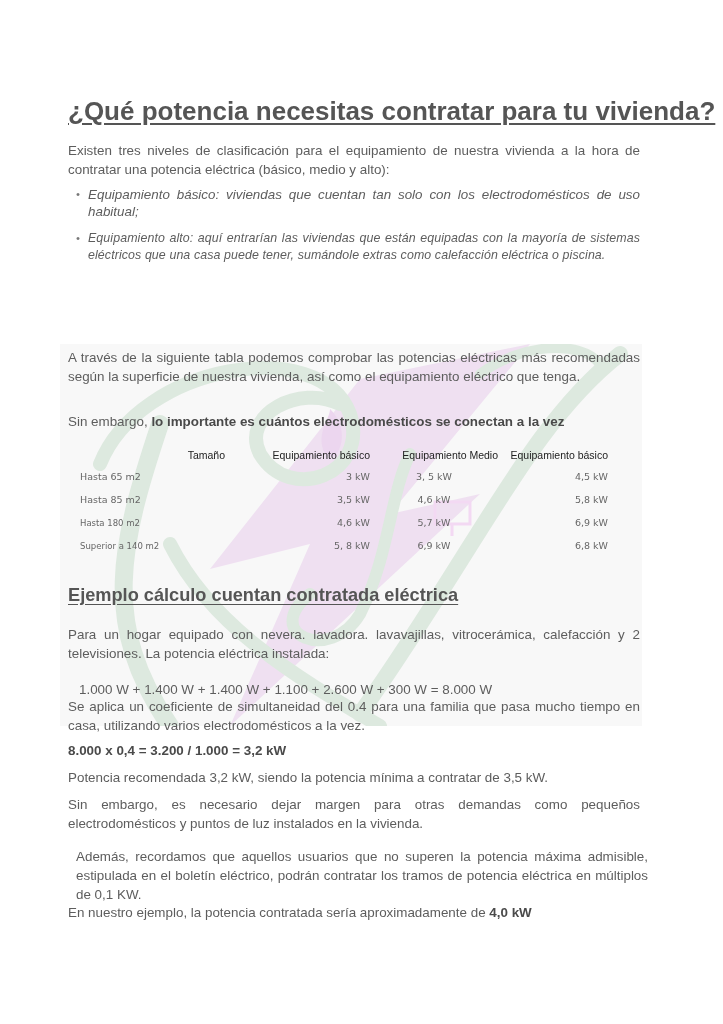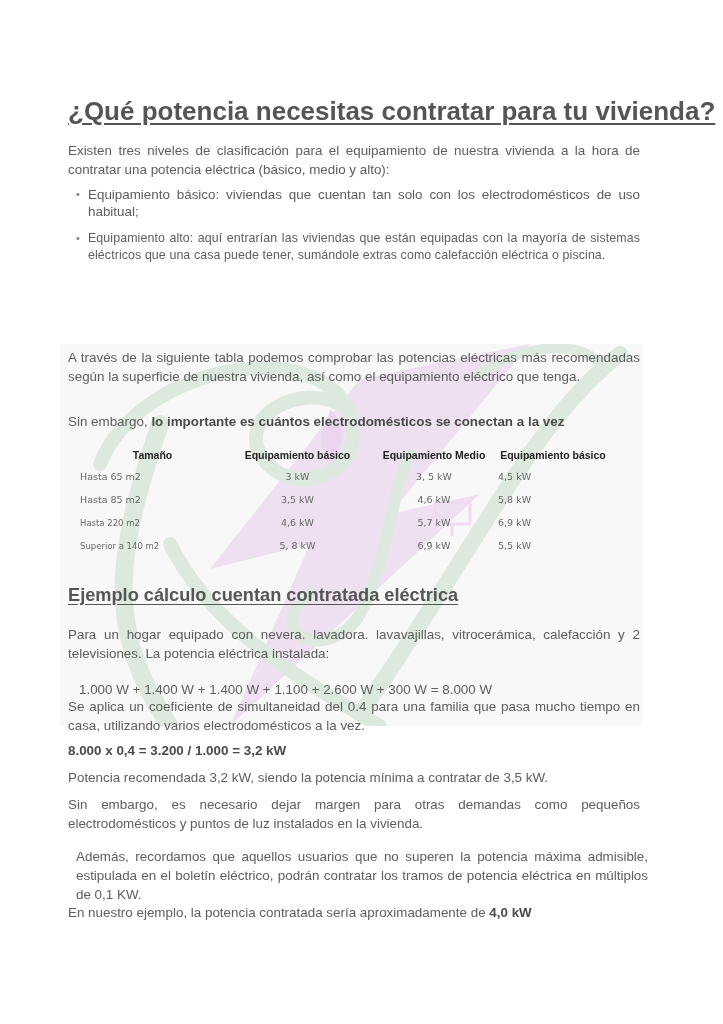--- a/index.html
+++ b/index.html
@@ -22,37 +22,37 @@
     color: #555; text-decoration: underline; text-underline-offset: 3px; white-space: nowrap;
   }
   .p {
     position: absolute; left: 68px; width: 572px; font-size: 13.4px; line-height: 19px;
     color: #5d5d5d; text-align: justify;
   }
   .bold { font-weight: bold; color: #4a4a4a; }
   ul.bullets { position: absolute; left: 76px; top: 186px; width: 564px; margin: 0; padding: 0; list-style: none; }
   ul.bullets li {
     position: relative; padding-left: 12px; font-size: 13.4px; line-height: 17px; color: #5d5d5d;
-    text-align: justify; margin-bottom: 10px;
+    text-align: justify; margin-bottom: 10px; font-style: italic;
   }
   ul.bullets li.small { font-size: 12.4px; letter-spacing: 0.1px; line-height: 17px; }
   ul.bullets li::before { content: "•"; position: absolute; left: 0; top: 0; font-size: 11px; color: #777; }
   table.power {
     position: absolute; left: 80px; top: 445px; border-collapse: collapse;
     font-family: "DejaVu Sans", sans-serif;
   }
   table.power th {
-    font-family: "Liberation Sans", sans-serif; font-weight: bold; font-size: 10.5px; color: #222;
-    text-align: center; height: 20px; padding: 0;
+    font-family: "Liberation Sans", sans-serif; font-weight: normal; font-size: 10.5px; color: #222;
+    text-align: right; height: 20px; padding: 0;
   }
   table.power td { font-size: 9.5px; color: #666; height: 23px; padding: 0; }
   .c1 { width: 145px; }
-  .c2 { width: 145px; text-align: center; }
+  .c2 { width: 145px; text-align: right; }
   .c3 { width: 128px; text-align: center; }
-  .c4 { width: 110px; text-align: left; }
+  .c4 { width: 110px; text-align: right; }
   th.c2 { text-align: left; padding-left: 0; }
   td.dark { color: #333; }
 </style>
 </head>
 <body>
 
 <div class="page">
 
   <div class="wm-box"></div>
   <svg class="wm-svg" viewBox="0 0 582 382">
@@ -103,30 +103,30 @@
         <td class="c3">3, 5 kW</td>
         <td class="c4">4,5 kW</td>
       </tr>
       <tr>
         <td class="c1">Hasta 85 m2</td>
         <td class="c2 dark">3,5  kW</td>
         <td class="c3">4,6 kW</td>
         <td class="c4">5,8 kW</td>
       </tr>
       <tr>
-        <td class="c1" style="font-size:8.5px;">Hasta  220 m2</td>
+        <td class="c1" style="font-size:8.5px;">Hasta  180 m2</td>
         <td class="c2 dark">4,6  kW</td>
         <td class="c3">5,7 kW</td>
         <td class="c4">6,9 kW</td>
       </tr>
       <tr>
         <td class="c1" style="font-size:8.5px;">Superior  a 140 m2</td>
         <td class="c2 dark">5, 8 kW</td>
         <td class="c3">6,9 kW</td>
-        <td class="c4">5,5 kW</td>
+        <td class="c4">6,8 kW</td>
       </tr>
     </tbody>
   </table>
 
   <div class="h2">Ejemplo cálculo cuentan contratada eléctrica</div>
 
   <p class="p" style="top:625px; margin:0;">Para un hogar equipado con nevera. lavadora. lavavajillas, vitrocerámica, calefacción y 2 televisiones. La potencia eléctrica instalada:</p>
   <p class="p" style="top:669px; margin:11px;">1.000 W + 1.400 W + 1.400 W + 1.100 + 2.600 W + 300 W = 8.000 W</p>
   <p class="p" style="top:697px; margin:0;">Se aplica un coeficiente de simultaneidad del 0.4 para una familia que pasa mucho tiempo en casa, utilizando varios electrodomésticos a la vez.</p>
   <p class="p bold" style="top:741px; margin:0;">8.000  x 0,4 = 3.200 / 1.000 = 3,2 kW</p>

